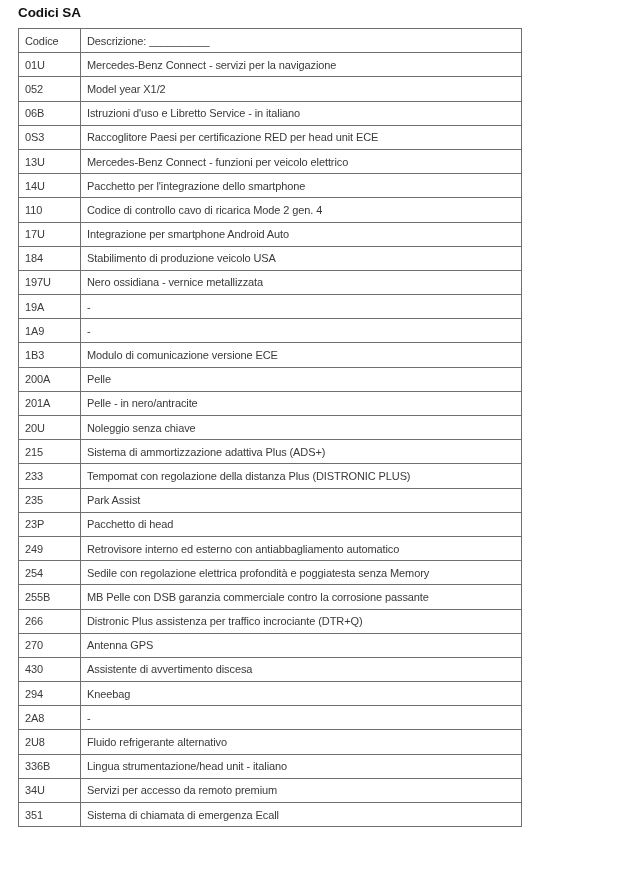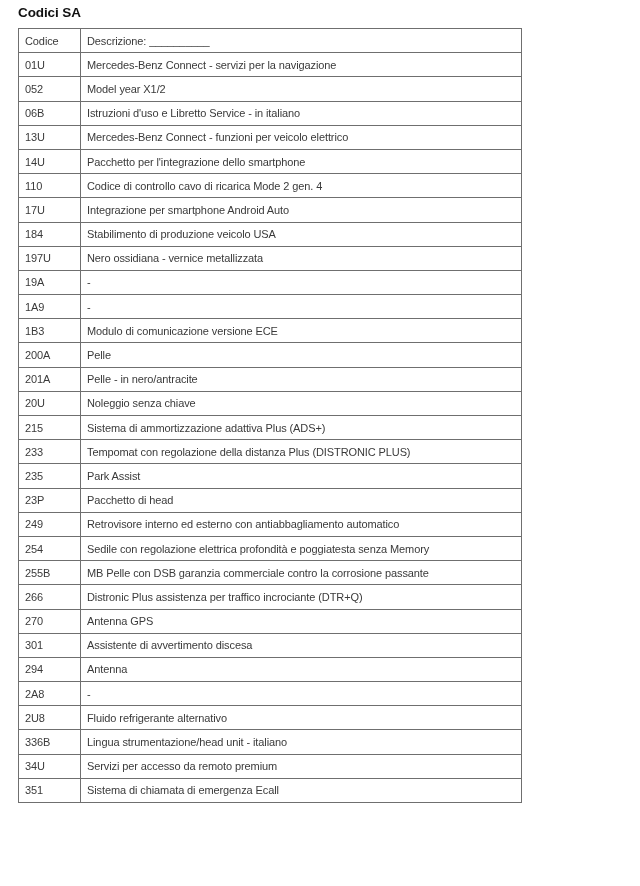--- a/index.html
+++ b/index.html
@@ -71,20 +71,24 @@
         </tr>
         <tr>
           <td>052</td>
           <td>Model year X1/2</td>
         </tr>
         <tr>
           <td>06B</td>
           <td>Istruzioni d'uso e Libretto Service - in italiano</td>
         </tr>
         <tr>
+          <td>0S3</td>
+          <td>Raccoglitore Paesi per certificazione RED per head unit ECE</td>
+        </tr>
+        <tr>
           <td>13U</td>
           <td>Mercedes-Benz Connect - funzioni per veicolo elettrico</td>
         </tr>
         <tr>
           <td>14U</td>
           <td>Pacchetto per l'integrazione dello smartphone</td>
         </tr>
         <tr>
           <td>110</td>
           <td>Codice di controllo cavo di ricarica Mode 2 gen. 4</td>
@@ -155,26 +159,26 @@
         </tr>
         <tr>
           <td>266</td>
           <td>Distronic Plus assistenza per traffico incrociante (DTR+Q)</td>
         </tr>
         <tr>
           <td>270</td>
           <td>Antenna GPS</td>
         </tr>
         <tr>
-          <td>301</td>
+          <td>430</td>
           <td>Assistente di avvertimento discesa</td>
         </tr>
         <tr>
           <td>294</td>
-          <td>Antenna</td>
+          <td>Kneebag</td>
         </tr>
         <tr>
           <td>2A8</td>
           <td>-</td>
         </tr>
         <tr>
           <td>2U8</td>
           <td>Fluido refrigerante alternativo</td>
         </tr>
         <tr>

